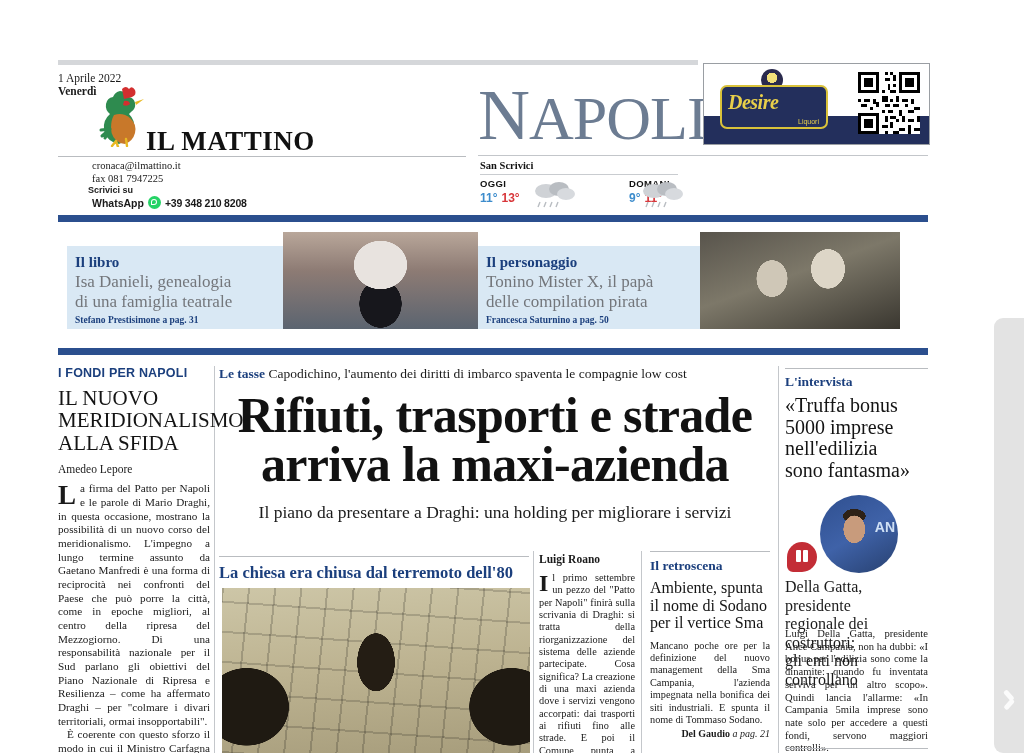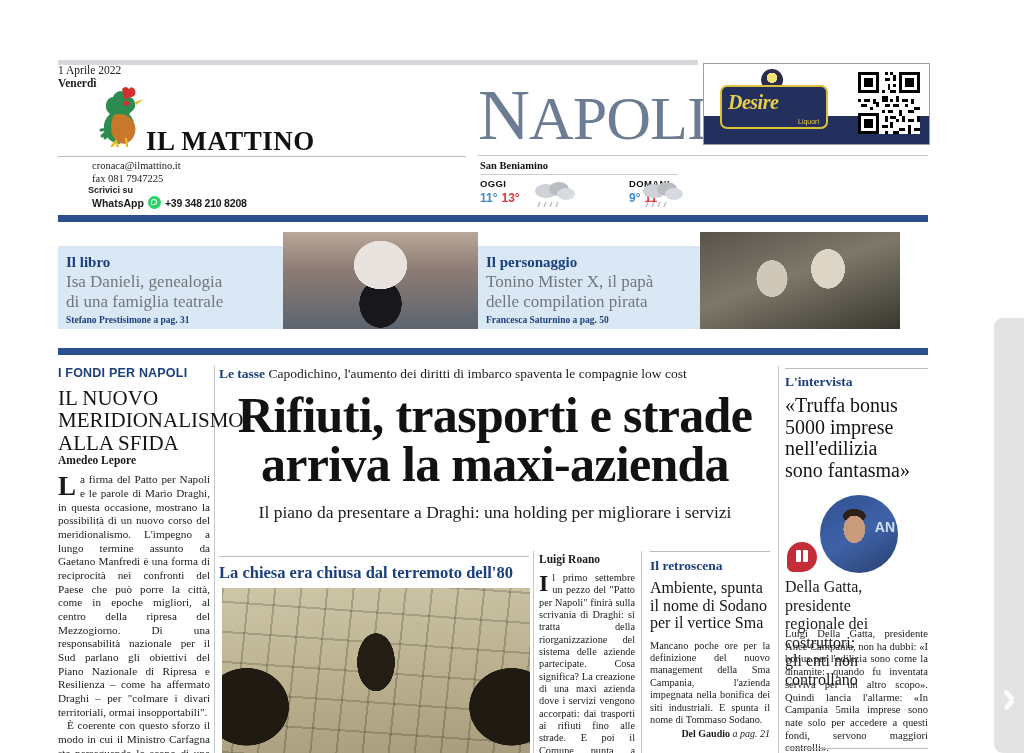--- a/index.html
+++ b/index.html
@@ -8,21 +8,21 @@
     width:1024px;height:753px;overflow:hidden;background:#ffffff;
     font-family:"Liberation Serif",serif;color:#1a1a1a;
     -webkit-font-smoothing:antialiased;
   }
   .page{position:relative;width:1024px;height:753px;background:#fff;}
 
   
   .top-rule{position:absolute;left:58px;top:60px;width:640px;height:5px;background:#d5d7da;}
 
   
-  .dateblock{position:absolute;left:58px;top:64px;line-height:1.12;}
+  .dateblock{position:absolute;left:58px;top:72px;line-height:1.12;}
   .dateblock .d1{font-size:11.5px;}
   .dateblock .d2{font-size:11.5px;font-weight:bold;}
 
   .rooster{position:absolute;left:88px;top:85px;width:60px;height:62px;}
 
   .brand{position:absolute;left:146px;top:126px;font-family:"Liberation Serif",serif;
          font-weight:bold;font-size:27px;letter-spacing:.5px;color:#111;white-space:nowrap;}
 
   .mast-rule{position:absolute;left:58px;top:156px;width:408px;height:1px;background:#b9bcc0;}
 
@@ -72,21 +72,21 @@
                  background:radial-gradient(circle at 50% 40%,#f2e07a 0 30%,#2a2a4d 31% 100%);}
   .qr{position:absolute;right:9px;top:8px;width:62px;height:62px;background:#fff;}
 
   
   .bluebar{position:absolute;left:58px;width:870px;height:7px;background:#2b4f8e;}
   .bluebar.b1{top:215px;}
   .bluebar.b2{top:348px;}
 
   
   .teaser{position:absolute;top:246px;height:83px;background:#d9e8f4;}
-  .teaser.t1{left:58px;width:225px;}
+  .teaser.t1{left:67px;width:225px;}
   .teaser.t2{left:478px;width:222px;}
   .teaser .kick{font-family:"Liberation Serif",serif;font-weight:bold;font-size:15px;color:#1b3f7d;
                 margin:8px 0 0 8px;}
   .teaser .ttl{font-family:"Liberation Serif",serif;font-size:17px;color:#73767b;line-height:1.16;
                margin:1px 0 0 8px;}
   .teaser .byl{font-family:"Liberation Serif",serif;font-weight:bold;font-size:9.5px;color:#1b3f7d;
                margin:4px 0 0 8px;}
   .tphoto{position:absolute;top:232px;height:97px;background-size:cover;}
   .tphoto.p1{left:283px;width:195px;}
   .tphoto.p2{left:700px;width:200px;}
@@ -101,21 +101,21 @@
 
   
   .col-rule{position:absolute;background:#c4c7cb;width:1px;}
 
   
   .lcol{position:absolute;left:58px;top:366px;width:152px;}
   .lcol .kick{font-family:"Liberation Sans",sans-serif;font-weight:bold;font-size:12.5px;
               color:#1b3f7d;letter-spacing:.2px;}
   .lcol .hl{font-family:"Liberation Serif",serif;font-size:21px;line-height:1.07;color:#141414;
             margin-top:7px;}
-  .lcol .author{font-family:"Liberation Serif",serif;font-weight:bold;font-size:11.5px;}
+  .lcol .author{font-family:"Liberation Serif",serif;font-weight:normal;font-size:11.5px;margin-top:9px;}
   .lcol .body{font-family:"Liberation Serif",serif;font-size:11.2px;line-height:1.22;text-align:justify;
               margin-top:7px;hyphens:auto;}
   .lcol .body p{margin:0;text-indent:9px;}
   .lcol .body p:first-child{text-indent:0;}
   .dropcap{float:left;font-size:27px;line-height:.82;font-weight:bold;padding:2px 4px 0 0;}
 
   
   .ccol{position:absolute;left:219px;top:366px;width:552px;}
   .ccol .over{font-family:"Liberation Serif",serif;font-size:13.5px;line-height:1.2;color:#1b1b1b;}
   .ccol .over b{color:#1b3f7d;}
@@ -224,21 +224,21 @@
   <div class="scrivici">Scrivici su</div>
   <div class="wa-row">
     <span class="wl">WhatsApp</span>
     <span class="wa-ico"></span>
     <span class="wa-num">+39 348 210 8208</span>
   </div>
 
   <div class="napoli"><span class="big">N</span><span>APOLI</span></div>
   <div class="napoli-rule"></div>
 
-  <div class="saint">San Beniamino</div>
+  <div class="saint">San Scrivici</div>
   <div class="saint-rule"></div>
 
   <div class="wx oggi">
     <div class="lbl">OGGI</div>
     <div class="temps">
       <span class="tmin">11°</span><span class="tmax">13°</span>
     </div>
   </div>
   <svg class="cloud c1" viewBox="0 0 46 28">
     <ellipse cx="14" cy="11" rx="11" ry="7" fill="#cfd2d6"></ellipse>

